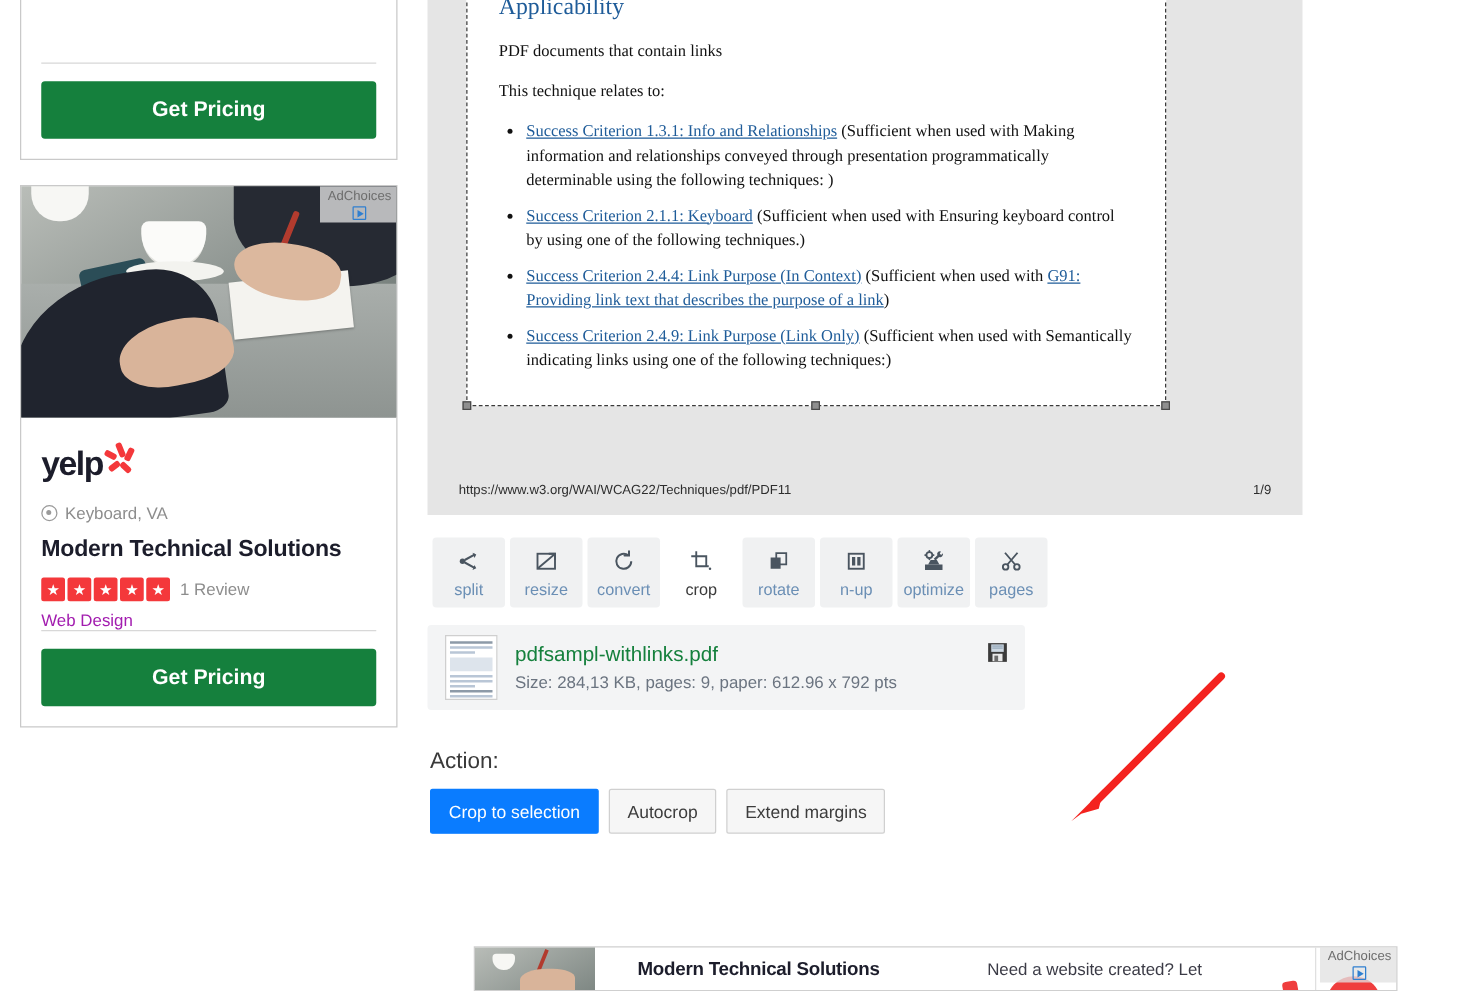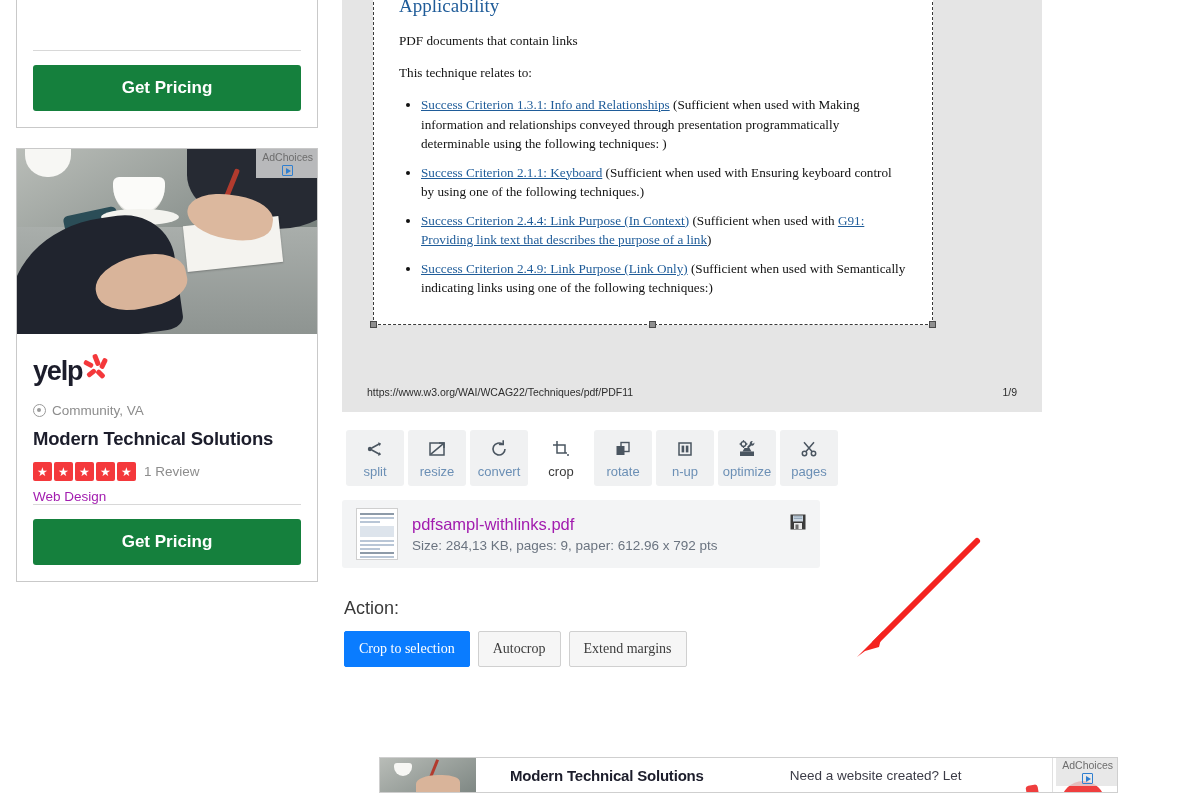--- a/index.html
+++ b/index.html
@@ -221,31 +221,31 @@
   .thumb {
     width: 42px; height: 52px; background:#fff;
     border:1px solid #cfcfcf; flex:none; padding:4px 3px;
     overflow:hidden;
   }
   .thumb .ln { height:2px; background:#b9c6d6; margin-bottom:2px; }
   .thumb .ln.d { background:#8d9aa8; }
   .thumb .ln.s { width: 60%; }
   .thumb .blk { height:11px; background:#dde4ec; margin:3px 0; }
   .file-meta { margin-left: 14px; }
-  .file-name { font-size: 16.5px; color:#a21caf; }
+  .file-name { font-size: 16.5px; color:#15803d; }
   .file-size { font-size: 13.5px; color:#6b7480; margin-top: 4px; }
   .save-icon { position:absolute; right: 14px; top: 14px; cursor:pointer; }
 
   
   .action-title {
     font-size: 18px; color:#3a3a3a; margin-top: 30px; margin-left: 2px;
   }
   .btn-group { display:flex; margin-top: 12px; margin-left: 2px; }
   .ag-btn {
-    font-family:Liberation Serif, serif;
+    font-family:Liberation Sans, sans-serif;
     font-size: 14px; padding: 9px 14px;
     border:1px solid #d0d0d0; background:#f6f6f6; color:#3c3c3c;
     cursor:pointer; margin-right: 8px; border-radius:2px;
   }
   .ag-btn.primary {
     background:#0a7cff; border-color:#0a7cff; color:#fff;
   }
 
   .crop-it-wrap {
     position:absolute; left: 696px; top: 659px;
@@ -333,21 +333,21 @@
             <i class="yb1"></i>
               <i class="yb2"></i>
               <i class="yb3"></i>
               <i class="yb4"></i>
               <i class="yb5"></i>
           </span>
         </div>
 
         <div class="loc-row">
           <span class="pin"></span>
-          <span>Community, VA</span>
+          <span>Keyboard, VA</span>
         </div>
 
         <div class="biz-name">Modern Technical Solutions</div>
 
         <div class="rating-row">
           <span class="stars">
             <span class="star">★</span>
             <span class="star">★</span>
             <span class="star">★</span>
             <span class="star">★</span>

